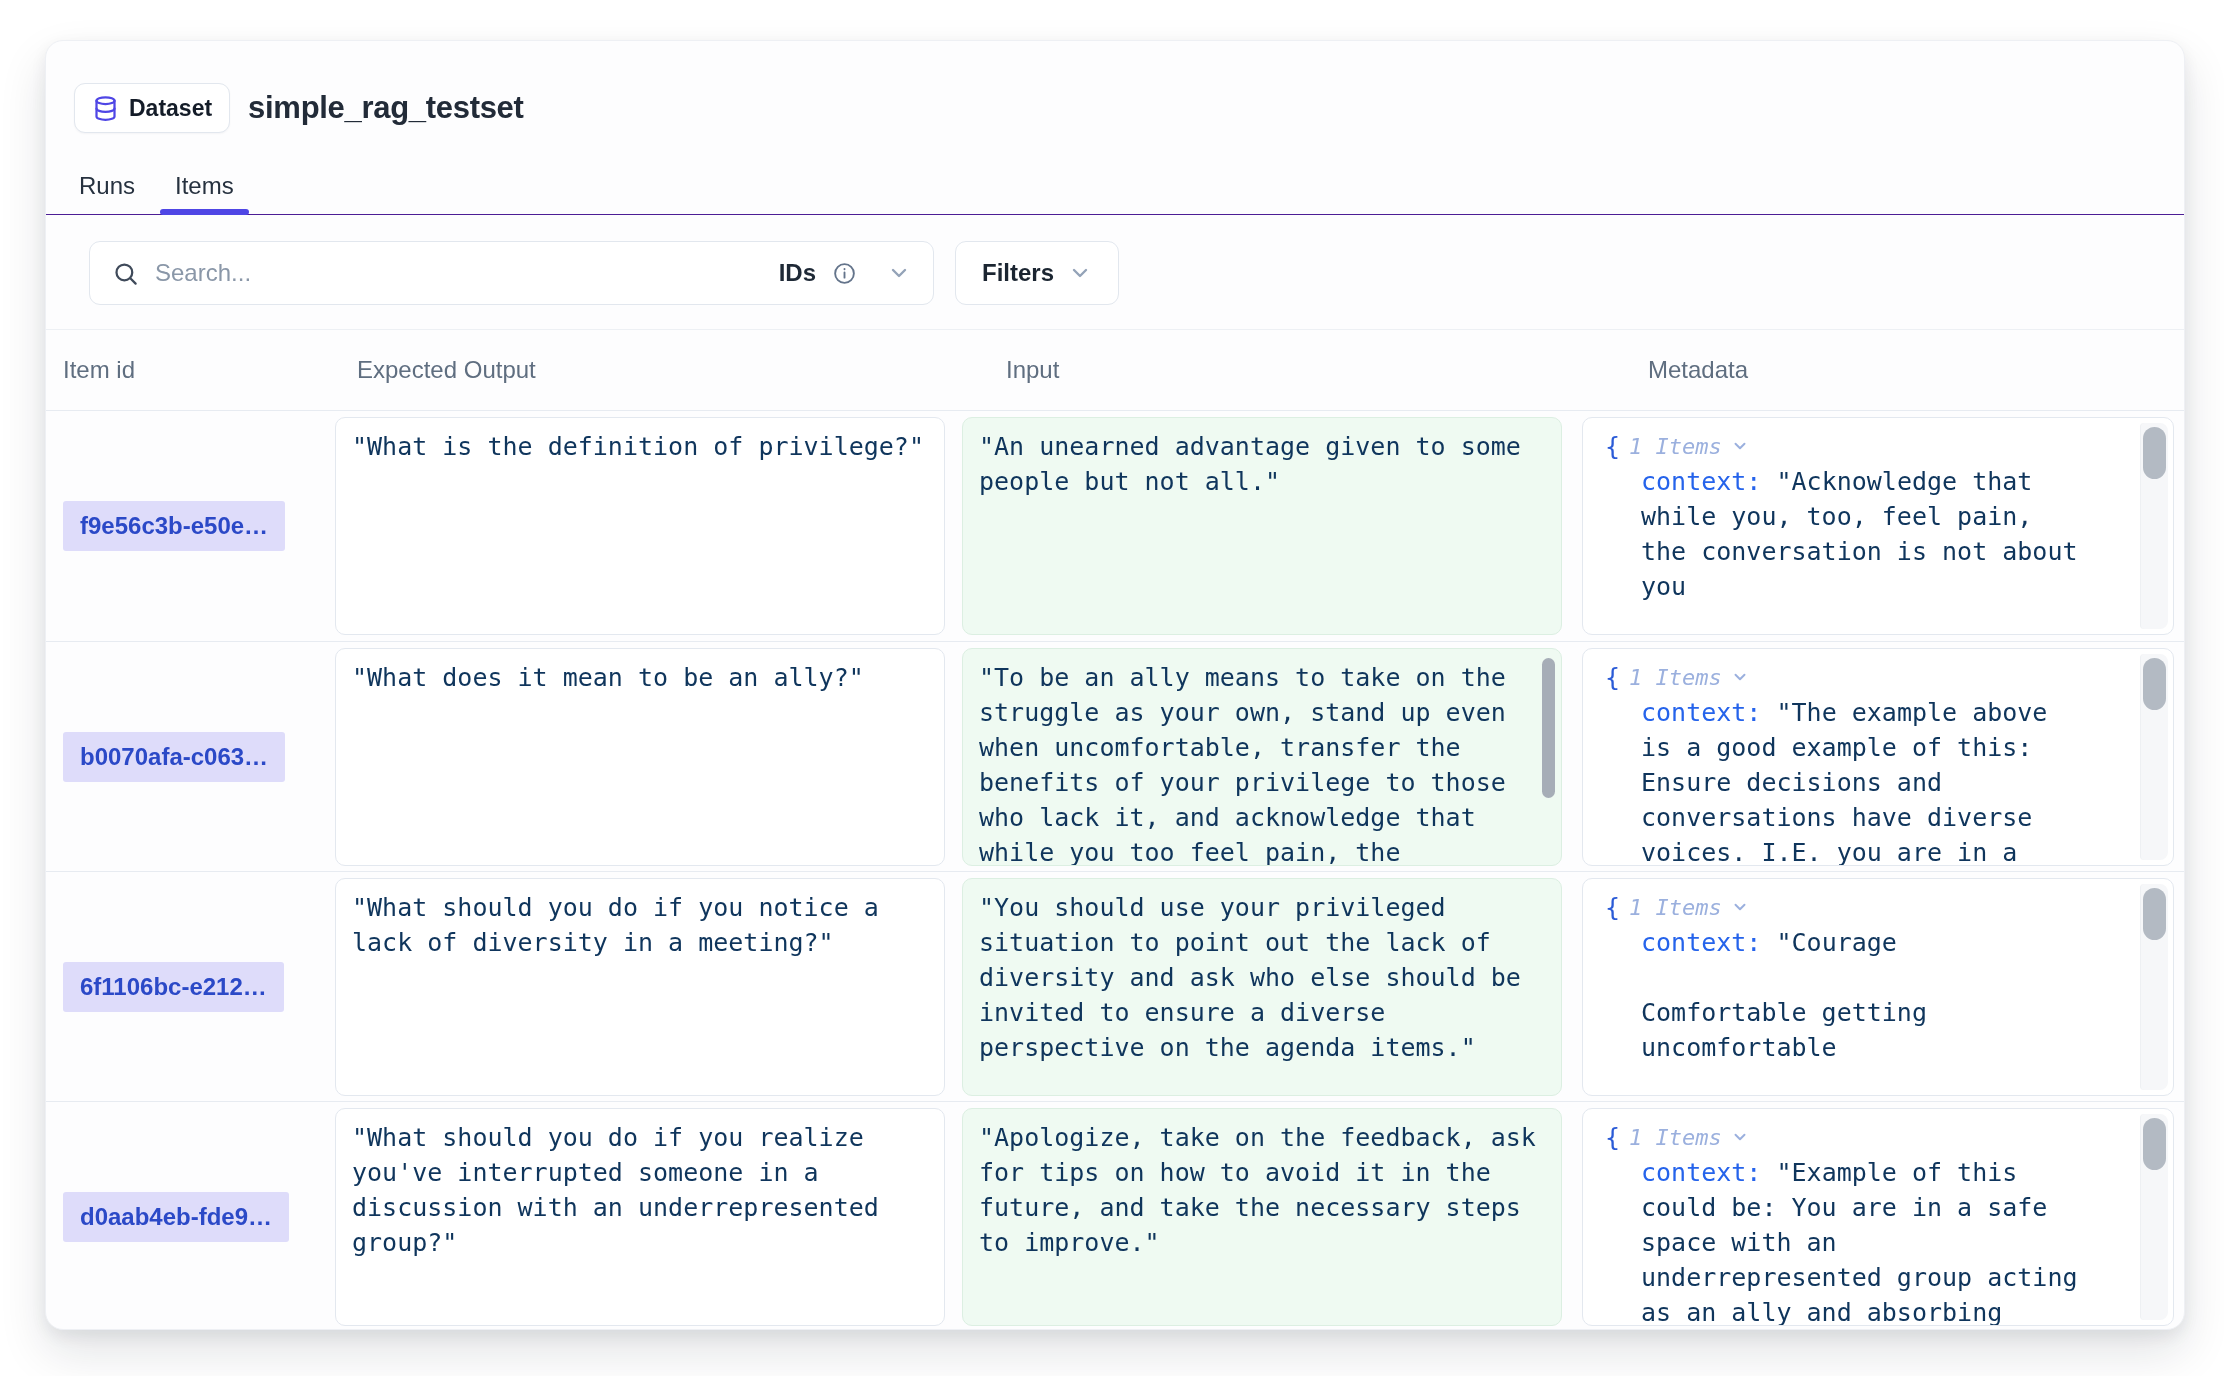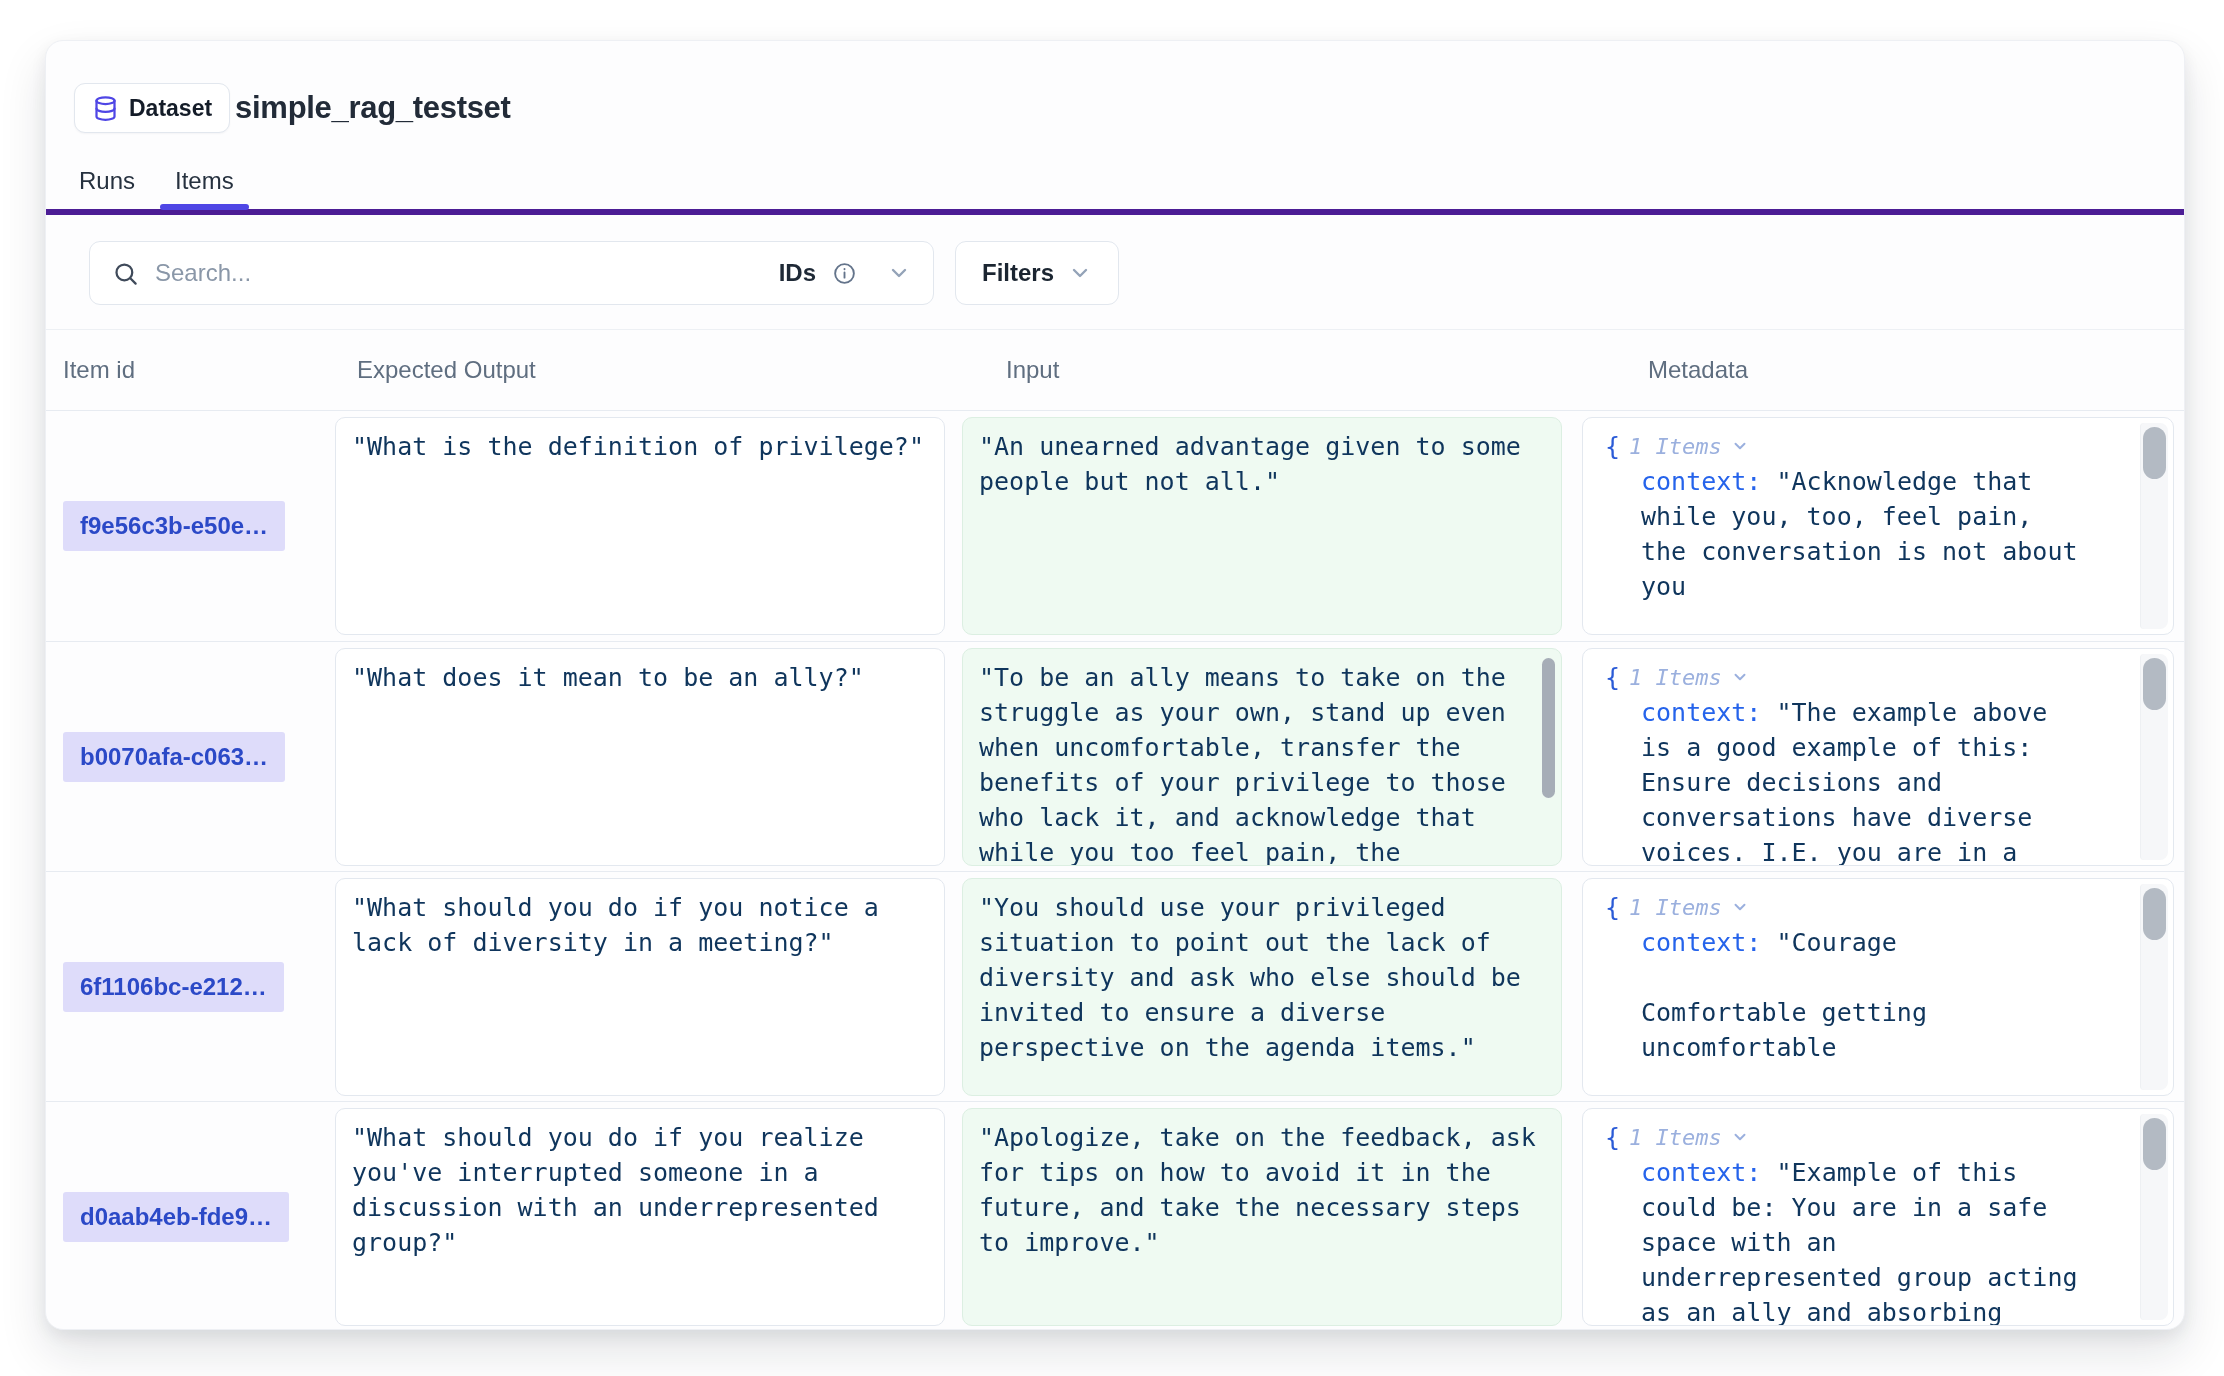--- a/index.html
+++ b/index.html
@@ -17,29 +17,29 @@
   *{margin:0;padding:0;box-sizing:border-box;}
   html,body{width:2224px;height:1376px;background:#ffffff;overflow:hidden;
     font-family:"Liberation Sans",sans-serif;}
   .card{
     position:absolute;left:45px;top:40px;width:2140px;height:1290px;
     background:#fdfdfe;border:1px solid #eef0f4;border-radius:18px;
     box-shadow:0 6px 16px rgba(15,23,42,.07),0 22px 48px rgba(15,23,42,.12);
     overflow:hidden;
   }
   
-  .hdr{height:104px;padding:30px 28px 0 28px;display:flex;align-items:center;gap:5px;}
+  .hdr{height:104px;padding:30px 28px 0 28px;display:flex;align-items:center;gap:18px;}
   .ds-badge{display:inline-flex;align-items:center;gap:10px;height:50px;padding:0 17px;
     background:#fff;border:1.5px solid #e2e7ee;border-radius:11px;
     box-shadow:0 1px 2px rgba(15,23,42,.04);}
   .ds-badge .lbl{font-size:23px;font-weight:700;color:#141c28;}
   .title{font-size:31px;font-weight:700;color:#222b38;letter-spacing:-.3px;}
   
   .tabs{height:70px;padding:0 18px;display:flex;align-items:flex-end;gap:10px;
-    border-bottom:6px solid #4c1d95;}
+    border-bottom:1px solid #4c1d95;}
   .tab{position:relative;height:56px;padding:0 15px;display:flex;align-items:center;
     font-size:24px;font-weight:500;color:#26313f;cursor:pointer;}
   .tab .underline{position:absolute;left:0;right:0;bottom:-1px;height:6px;border-radius:3px;
     background:var(--accent);display:none;}
   .tab.active .underline{display:block;}
   
   .toolbar{height:115px;padding:26px 17px 0 17px;display:flex;gap:21px;border-bottom:1px solid #edf0f4;}
   .search{width:845px;height:64px;border:1.5px solid #e2e7ee;border-radius:11px;background:#fff;
     display:flex;align-items:center;padding:0 22px;gap:16px;margin-left:26px;}
   .search .ph{font-size:24px;color:#8a97a8;flex:1;}

